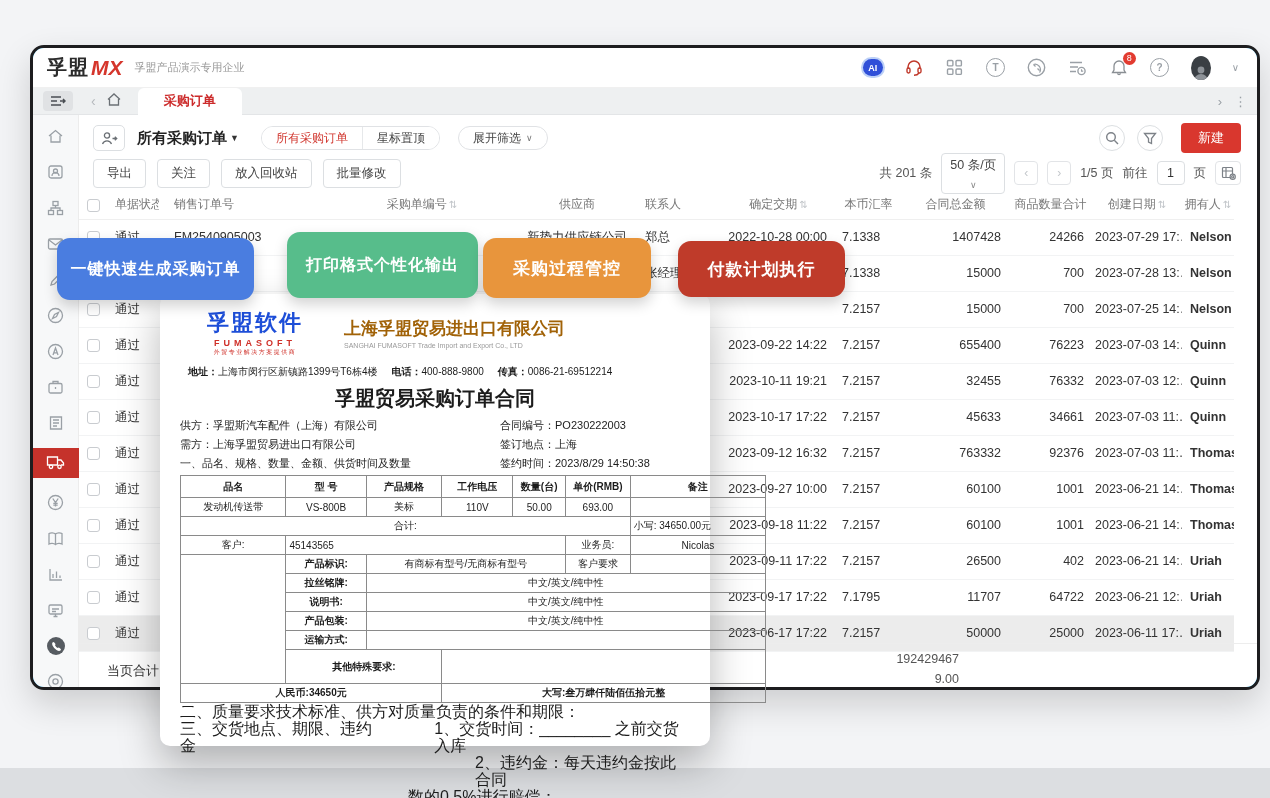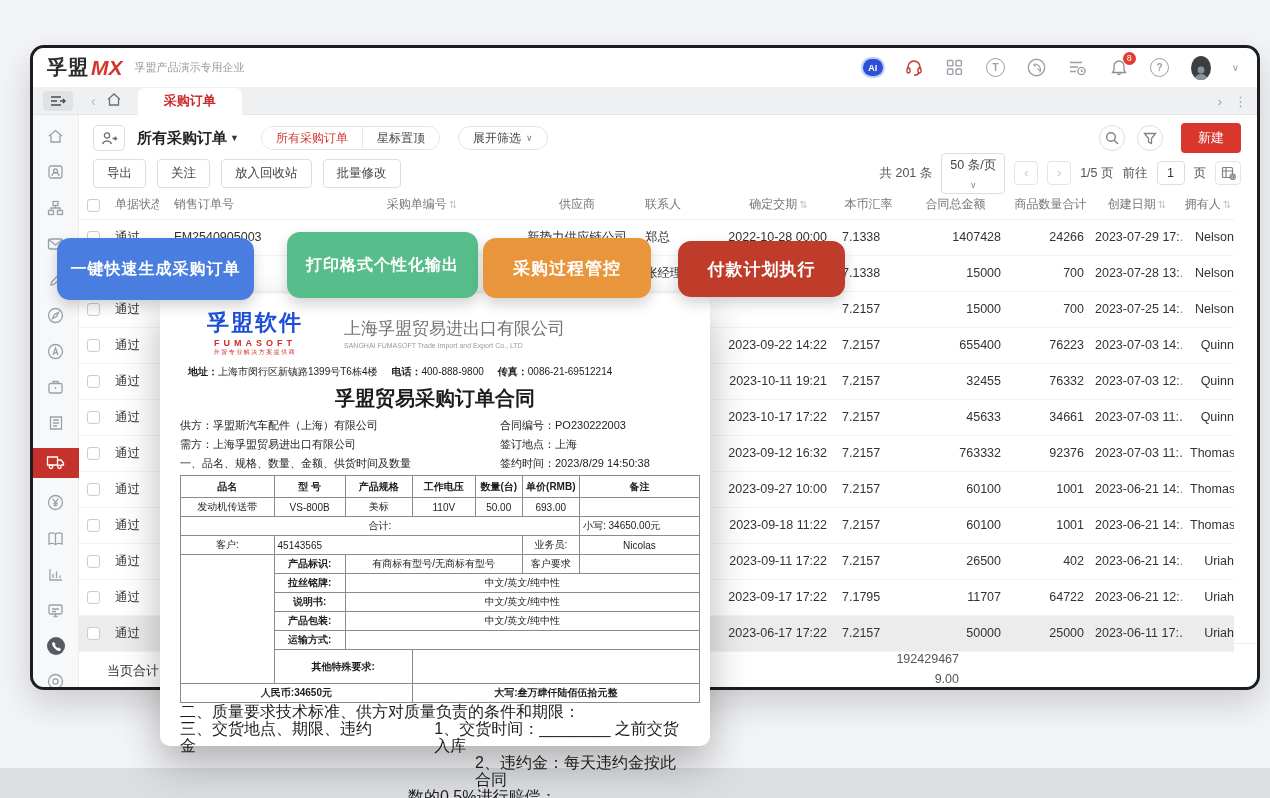--- a/index.html
+++ b/index.html
@@ -78,21 +78,21 @@
   .c-sales  { text-align:left; padding-left:15px; }
   .c-purchase { text-align:center; }
   .c-supplier { text-align:center; }
   .c-contact { text-align:left; padding-left:8px; }
   .c-delivery { text-align:right; padding-right:8px; }
   th.c-delivery, th.c-rate, th.c-amount, th.c-qty, th.c-created, th.c-owner, th.c-purchase, th.c-supplier { text-align:center; padding:0; }
   .c-rate { text-align:left; padding-left:7px; }
   .c-amount { text-align:right; padding-right:8px; }
   .c-qty { text-align:right; padding-right:8px; }
   .c-created { text-align:left; padding-left:3px; }
-  .c-owner { text-align:right; padding-left:8px; }
+  .c-owner { text-align:left; padding-left:8px;font-weight:bold; }
   .link { color:#4a7cd6; }
   tr.hl td { background:#ececec; }
   .cb { display:inline-block; width:13px; height:13px; border:1px solid #c9ccd0; border-radius:3px; background:#fff; vertical-align:middle; }
   .sort { font-size:10px; color:#c0c4c8; margin-left:2px; }
 
   
   .foot-row { position:absolute; left:0; right:0; bottom:0; height:50px; border-top:1px solid #ededed; }
   .foot-label { position:absolute; left:28px; top:18px; font-size:13px; color:#333; }
   .foot-totals { position:absolute; left:760px; width:120px; top:5px; text-align:right; font-size:12.5px; color:#555; line-height:20px; }
 
@@ -106,29 +106,29 @@
 
   
   .doc { position:absolute; left:160px; top:294px; width:550px; height:452px; background:#fff; border-radius:10px; z-index:40;
          box-shadow:0 18px 40px rgba(0,0,0,.28); padding:14px 20px 12px; color:#1c1c1c; }
   .doc-head { display:flex; align-items:center; }
   .doc-logo { width:150px; text-align:center; }
   .doc-logo-cn { font-size:22px; font-weight:bold; color:#1d4ed8; letter-spacing:2px; }
   .doc-logo-en { font-size:9px; font-weight:bold; color:#cf2f28; letter-spacing:4px; }
   .doc-logo-tag { font-size:6px; color:#cf2f28; letter-spacing:1.5px; }
   .doc-company { padding-left:14px; }
-  .doc-co-cn { font-size:17px; font-weight:normal; color:#737373; }
+  .doc-co-cn { font-size:17px; font-weight:bold; color:#a16207; }
   .doc-co-en { font-size:7px; color:#999; margin-top:2px; }
   .doc-contact { font-size:10px; margin-top:8px; padding-left:8px; display:flex; gap:14px; }
   .doc-contact b { font-weight:bold; }
   .doc-title { text-align:center; font-size:20px; font-weight:bold; margin-top:6px; }
   .doc-info { display:flex; font-size:11px; line-height:19px; margin-top:4px; }
   .doc-info-l { flex:1; }
   .doc-info-r { width:190px; }
-  table.dt { border-collapse:collapse; width:520px; margin-top:2px; font-size:10px; }
+  table.dt { border-collapse:collapse; width:586px; margin-top:2px; font-size:10px; }
   .dt th, .dt td { border:1px solid #8a8a8a; text-align:center; padding:2px 3px; height:18px; white-space:nowrap; overflow:hidden; }
   .dt th { font-weight:bold; height:22px; }
   .dt .tl { text-align:left;margin-top:36px; }
   .dt .bold { font-weight:bold; }
   .dt .tall { height:34px; }
   .doc-sec { font-size:16px; line-height:17px; }
   .doc-line3 { display:flex; }
   .d-ind1 { margin-left:62px; }
   .d-ind2 { margin-left:295px; }
   .d-ind3 { margin-left:228px; }

